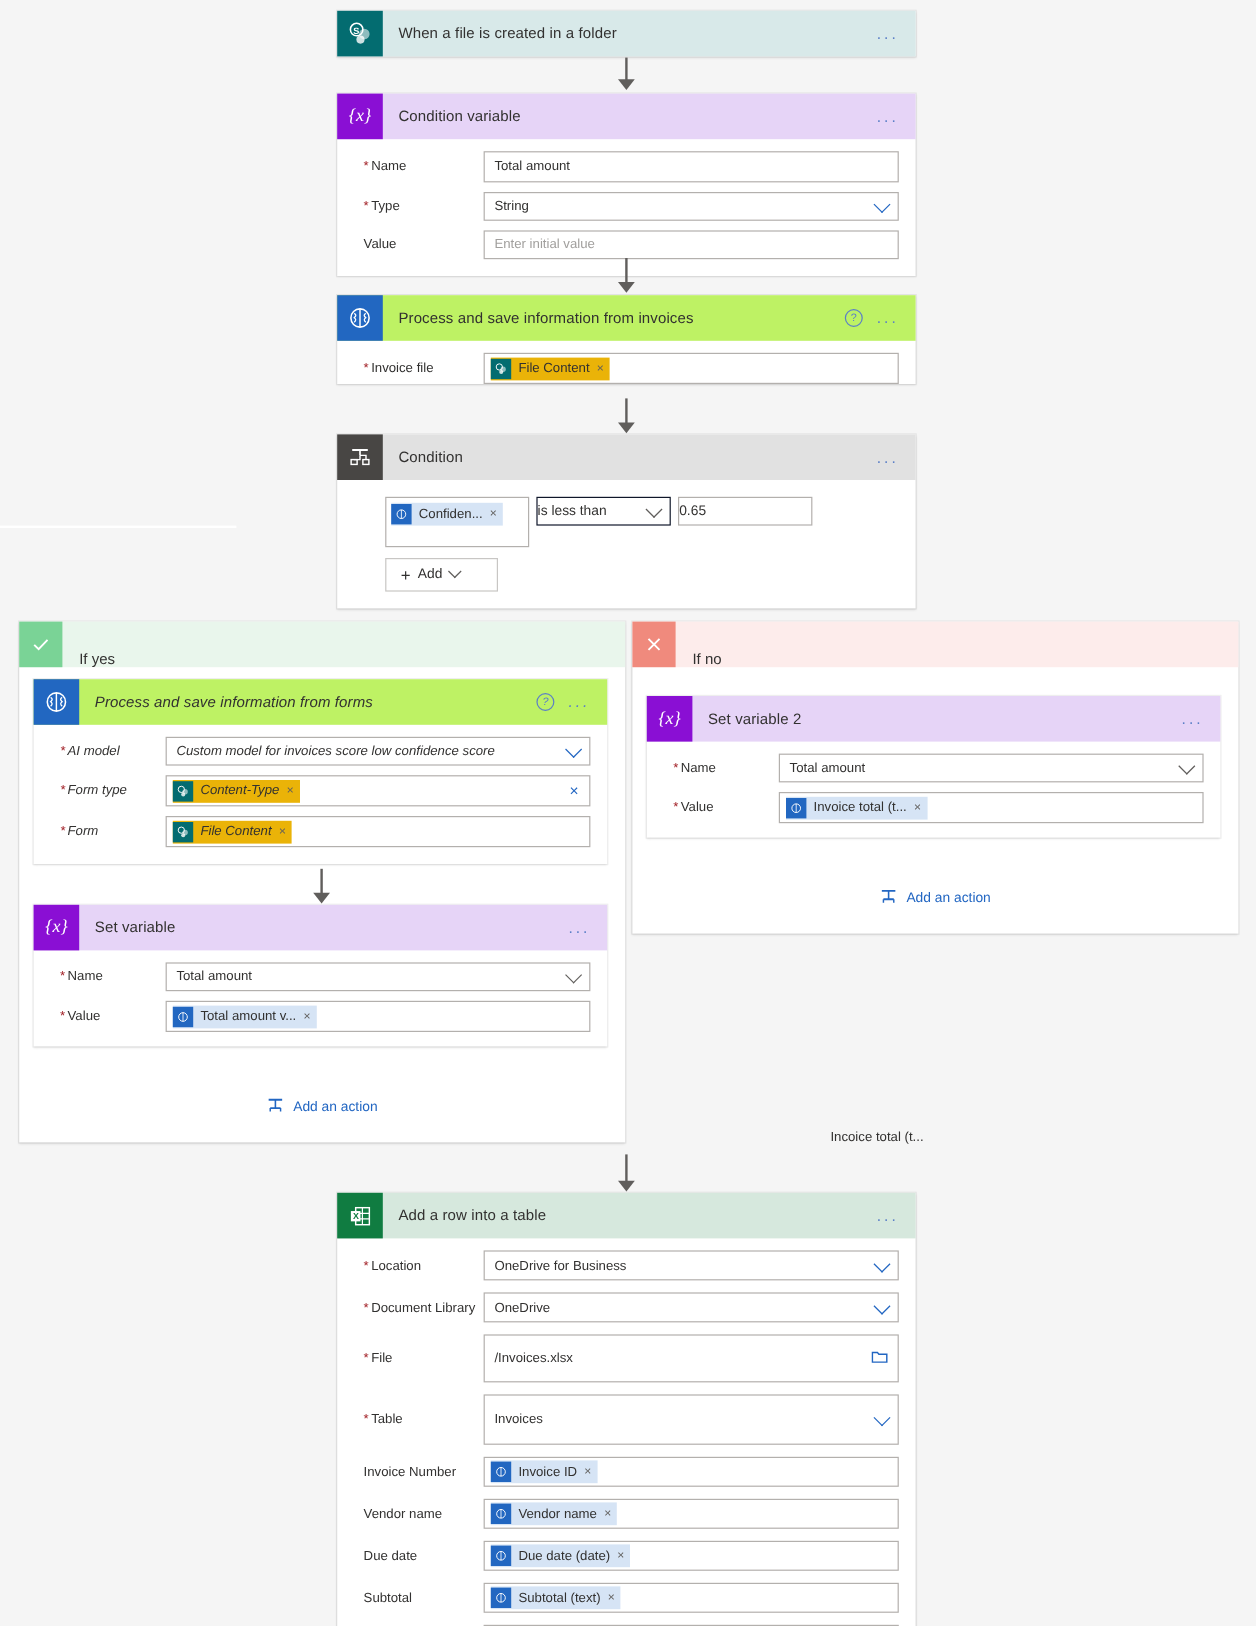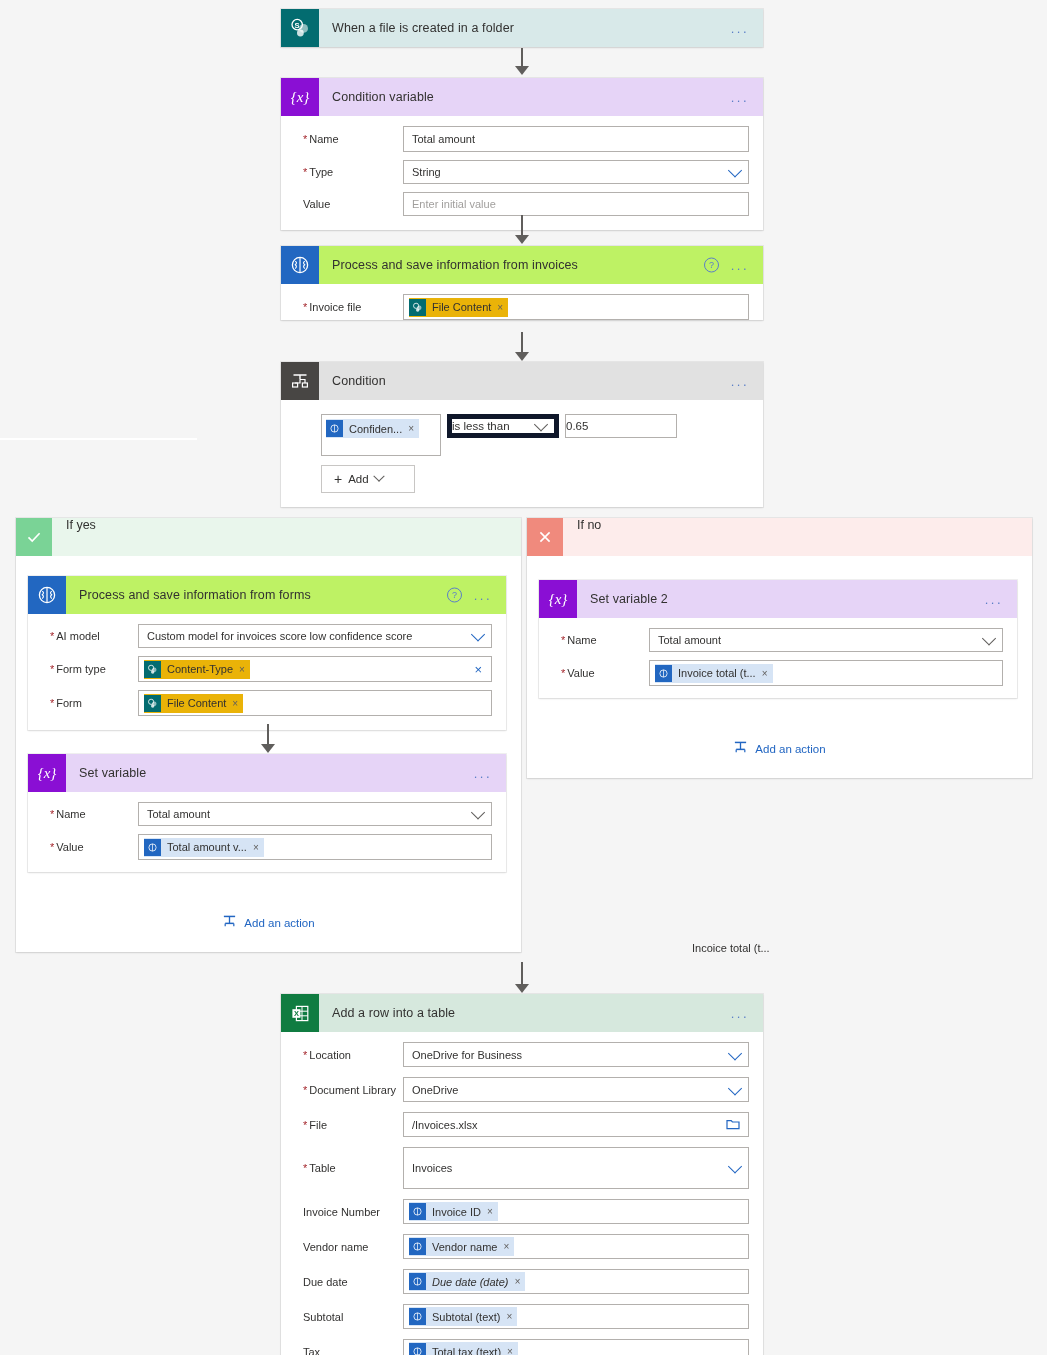--- a/index.html
+++ b/index.html
@@ -63,38 +63,38 @@
 
   
   .arrow{position:absolute;width:16px;}
   .arrow .stem{position:absolute;left:7px;top:0;width:1.5px;background:#605e5c;}
   .arrow .headt{position:absolute;left:1px;width:0;height:0;
                 border-left:7px solid transparent;border-right:7px solid transparent;
                 border-top:9px solid #605e5c;}
 
   
   .branch{background:#fff;box-shadow:0 0 0 1px rgba(0,0,0,.06),0 1px 2px rgba(0,0,0,.10);}
-  .branch-head{display:flex;align-items:flex-start;height:38px;}
+  .branch-head{display:flex;align-items:flex-end;height:38px;}
   .bh-yes{background:#e9f6ec;}
   .bh-no{background:#fdeceb;}
   .b-ic{width:36px;height:38px;flex:0 0 36px;display:flex;align-items:center;justify-content:center;}
   .b-ic-yes{background:#7ad396;}
   .b-ic-no{background:#f08a7d;}
   .branch-title{margin-left:14px;font-size:12.5px;color:#323130;}
 
   
   .addact{display:flex;align-items:center;justify-content:center;gap:7px;}
   .addact .t{color:#2266c2;font-size:11.5px;}
 
   
   .cond-body{padding:14px 0 14px 40px;}
   .cond-line{display:flex;align-items:flex-start;}
   .cond-tokbox{width:120px;height:42px;border:1px solid #b3b0ad;background:#fff;box-sizing:border-box;
                display:flex;align-items:flex-start;padding-top:4px;}
-  .cond-op{width:112px;height:24px;border:5px solid #0f172a;background:#fff;margin-left:6px;
+  .cond-op{width:112px;height:24px;border:1px solid #0f172a;background:#fff;margin-left:6px;
            position:relative;display:flex;align-items:center;box-sizing:border-box;}
   .cond-val{width:112px;height:24px;border:1px solid #b3b0ad;background:#fff;margin-left:6px;
             display:flex;align-items:center;box-sizing:border-box;}
   .addbtn{margin-top:9px;width:94px;height:28px;border:1px solid #c8c6c4;background:#fff;
           display:flex;align-items:center;gap:6px;padding-left:12px;box-sizing:border-box;}
   .addbtn .plus{color:#323130;font-size:14px;line-height:1;}
   .addbtn .al{font-size:11.5px;color:#323130;}
   .addbtn .ac{width:7px;height:7px;border-right:1.3px solid #605e5c;border-bottom:1.3px solid #605e5c;
               transform:rotate(45deg) translate(-2px,-2px);}
 
@@ -246,21 +246,21 @@
 <div class="branch abs" style="left:16px;top:518px;width:505px;height:434px;">
   <div class="branch-head bh-yes">
     <div class="b-ic b-ic-yes">
       <svg width="18" height="18" viewBox="0 0 18 18">
         <path d="M3.5 9.4 L7.2 13 L14.6 5.2" fill="none" stroke="#ffffff" stroke-width="1.6"></path>
       </svg>
     </div>
     <div class="branch-title">If yes</div>
   </div>
 
-  <div class="card abs" style="left:12px;top:58px;width:478px;">
+  <div class="card abs" style="left:12px;top:48px;width:478px;font-style:italic;">
     <div class="card-head head-ai">
       <div class="ic ic-ai">
         <svg width="22" height="22" viewBox="0 0 22 22">
           <circle cx="11" cy="11" r="7.6" fill="none" stroke="#ffffff" stroke-width="1.3"></circle>
           <path d="M11 3.4 V18.6" stroke="#ffffff" stroke-width="1.2"></path>
           <path d="M6.2 7.2 q2.6 1.4 0 3.6 q2.4 1.6 0 3.8" fill="none" stroke="#ffffff" stroke-width="1.1"></path>
           <path d="M15.8 7.2 q-2.6 1.4 0 3.6 q-2.4 1.6 0 3.8" fill="none" stroke="#ffffff" stroke-width="1.1"></path>
         </svg>
       </div>
       <div class="card-title">Process and save information from  forms</div>
@@ -449,21 +449,21 @@
     <div class="row" style="margin-bottom:10px;">
       <div class="lbl req">Document Library</div>
       <div class="field" style="height:25px;">
         <span class="txt">OneDrive</span>
         <span class="chev"></span>
       </div>
     </div>
 
     <div class="row" style="margin-bottom:10px;">
       <div class="lbl req">File</div>
-      <div class="field" style="height:25px;">
+      <div class="field" style="height:40px;">
         <span class="txt">/Invoices.xlsx</span>
         <span class="folder">
           <svg width="14" height="12" viewBox="0 0 14 12">
             <path d="M1 2.6 H5.2 L6.4 4 H13 V10.6 H1 Z" fill="none" stroke="#2266c2" stroke-width="1.2"></path>
           </svg>
         </span>
       </div>
     </div>
 
     <div class="row" style="margin-bottom:10px;">
@@ -501,21 +501,21 @@
               </svg>
           </span>
           <span class="tok-lbl">Vendor name</span>
           <span class="tok-x">×</span>
         </span>
       </div>
     </div>
 
     <div class="row" style="margin-bottom:10px;">
       <div class="lbl">Due date</div>
-      <div class="field" style="height:25px;font-style:italic;">
+      <div class="field" style="height:25px;">
         <span class="tok tok-ai">
           <span class="tok-ic tok-ic-ai">
             <svg width="11" height="11" viewBox="0 0 22 22">
                 <circle cx="11" cy="11" r="7.2" fill="none" stroke="#ffffff" stroke-width="1.6"></circle>
                 <path d="M11 3.8 V18.2" stroke="#ffffff" stroke-width="1.4"></path>
               </svg>
           </span>
           <span class="tok-lbl">Due date (date)</span>
           <span class="tok-x">×</span>
         </span>

